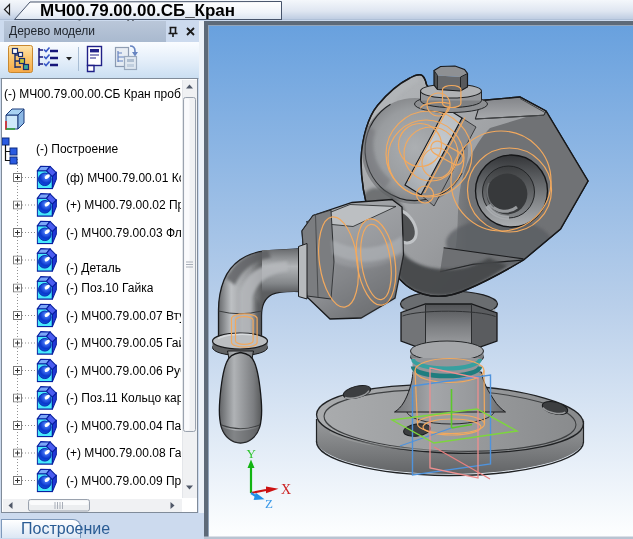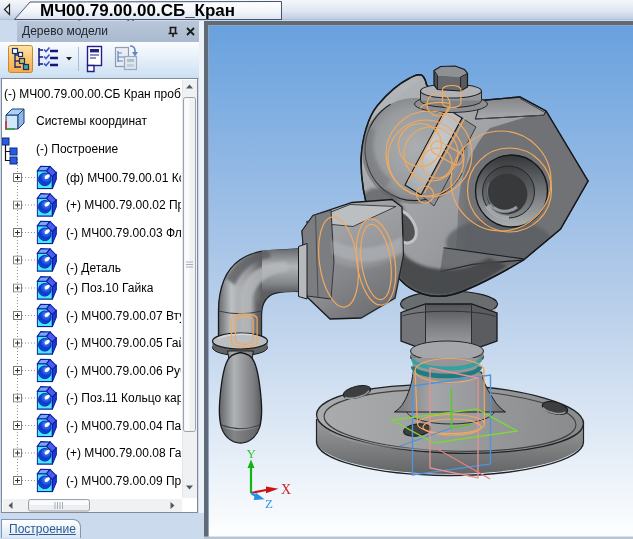--- a/index.html
+++ b/index.html
@@ -4,32 +4,32 @@
 html,body{margin:0;padding:0;}
 body{width:633px;height:539px;position:relative;overflow:hidden;background:#ccdaee;
  font-family:"Liberation Sans",sans-serif;}
 .abs{position:absolute;}
 
 #topbar{left:0;top:0;width:633px;height:20px;background:linear-gradient(#f4f7fb,#dfe6f1 55%,#bfcde2 95%,#9fb2cc);}
 #tab{left:14px;top:1px;width:268px;height:19px;}
 #tabtxt{left:40px;top:2px;width:243px;height:33px;line-height:17px;text-align:left;
  font-size:17px;font-weight:bold;color:#000;}
 
-#phead{left:17px;top:21px;width:199px;height:21px;background:linear-gradient(#bac7d9,#a9b9cf);
+#phead{left:4px;top:21px;width:162px;height:21px;background:linear-gradient(#bac7d9,#a9b9cf);
  font-size:12px;color:#20262e;line-height:21px;}
 #phead span{padding-left:5px;}
 
 #ptool{left:0;top:42px;width:199px;height:36px;background:linear-gradient(#fafcff,#e2edf9 55%,#cbdff2);border-bottom:1px solid #aabfd6;}
 
 #tree{left:1px;top:78px;width:197px;height:435px;background:#fff;border:1px solid #808b99;box-sizing:border-box;}
 .trow{position:absolute;left:0;font-size:12px;color:#000;white-space:nowrap;overflow:hidden;}
 
 #btab{left:1px;top:519px;width:80px;height:19px;background:linear-gradient(#ffffff,#dce7f4);
  border:1px solid #7e99bb;border-bottom:none;border-radius:0 8px 0 0;box-sizing:border-box;
- font-size:12px;color:#2a5c94;line-height:18px;padding-left:7px;text-decoration:underline;}
+ font-size:16px;color:#2a5c94;line-height:18px;padding-left:19px;}
 
 #vp{left:204px;top:21px;width:429px;height:518px;}
 #vp svg{display:block;}
 </style></head>
 <body>
 <div class="abs" id="topbar"></div>
 <svg class="abs" id="tab" width="268" height="19" viewBox="0 0 268 19">
  <path d="M 16.5,18.5 L 0.5,18.5 0.5,18.5" fill="none"></path>
  <path d="M 268,18.5 L 0.5,18.5 16,1 267.5,0.5 267.5,18.5 Z" fill="url(#tg)" stroke="#46536a" stroke-width="1"></path>
  <defs>
@@ -175,21 +175,20 @@
   <path d="M 20,374 L 33,374" stroke="#909090" stroke-width="1" stroke-dasharray="1 2"></path>
   <use href="#plus" x="11" y="369.5" width="9" height="9"></use>
   <use href="#part" x="34.5" y="362" width="21" height="24"></use>
   <path d="M 20,401.5 L 33,401.5" stroke="#909090" stroke-width="1" stroke-dasharray="1 2"></path>
   <use href="#plus" x="11" y="397.0" width="9" height="9"></use>
   <use href="#part" x="34.5" y="389.5" width="21" height="24"></use>
   </g>
  </svg>
  <div id="rowtexts" style="position:absolute;left:0;top:0;width:179px;height:433px;overflow:hidden">
  <div class="trow" style="left:2px;top:8px">(-) МЧ00.79.00.00.СБ Кран пробковый</div>
- <div class="trow" style="left:34px;top:35px">Системы координат</div>
  <div class="trow" style="left:34px;top:63px">(-) Построение</div>
  <div class="trow" style="left:64px;top:91.5px">(ф) МЧ00.79.00.01 Корпус</div>
  <div class="trow" style="left:64px;top:119px">(+) МЧ00.79.00.02 Пробка</div>
  <div class="trow" style="left:64px;top:146.5px">(-) МЧ00.79.00.03 Фланец</div>
  <div class="trow" style="left:64px;top:182px">(-) Деталь</div>
  <div class="trow" style="left:64px;top:202px">(-) Поз.10 Гайка</div>
  <div class="trow" style="left:64px;top:229.5px">(-) МЧ00.79.00.07 Втулка</div>
  <div class="trow" style="left:64px;top:257px">(-) МЧ00.79.00.05 Гайка</div>
  <div class="trow" style="left:64px;top:284.5px">(-) МЧ00.79.00.06 Ручка</div>
  <div class="trow" style="left:64px;top:312px">(-) Поз.11 Кольцо каркас</div>

